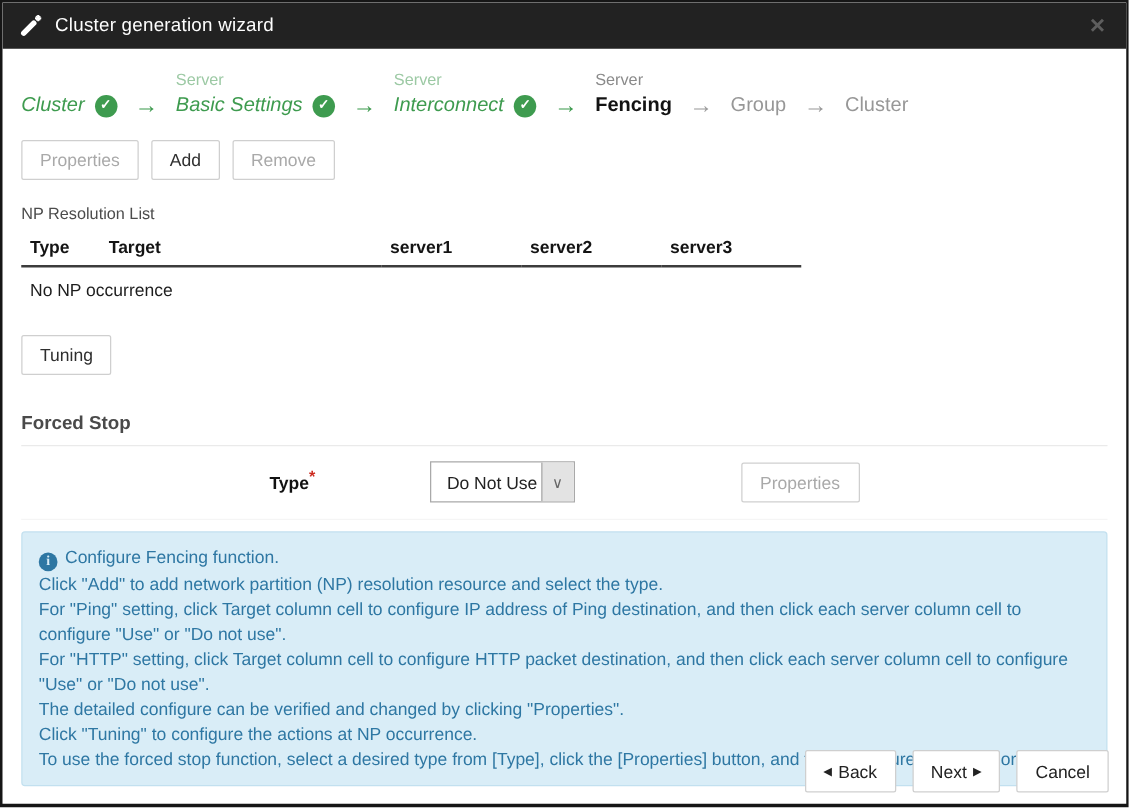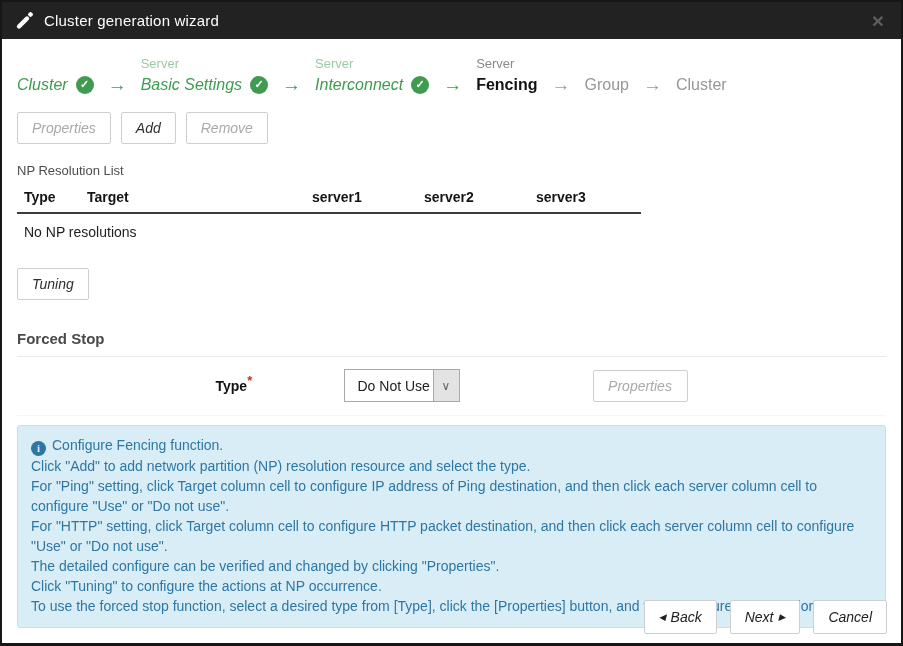--- a/index.html
+++ b/index.html
@@ -39,21 +39,20 @@
   }
   .step-arrow{ font-size:19px; font-weight:bold; line-height:23px; }
   .step-arrow.green{ color:#3e9b4f; }
   .step-arrow.gray{ color:#9a9a9a; }
   
   .btn{
     display:inline-flex; align-items:center; justify-content:center;
     background:#fff; border:1px solid #cfcfcf; border-radius:2px;
     padding:7px 14px; font-size:14px; color:#2e2e2e; cursor:pointer;
     font-family:"Liberation Sans", sans-serif;
-    font-style:italic;
   }
   .btn.disabled{ color:#a9a9a9; }
   .toolbar{ margin-top:16px; display:flex; gap:10px; }
   
   .np-caption{ margin-top:19px; font-size:13px; color:#4c4c4c; }
   table.np{ margin-top:8px; border-collapse:collapse; width:624px; }
   table.np th{
     text-align:left; font-size:14px; color:#141414; padding:3px 6px 7px 7px;
     border-bottom:2px solid #3c3c3c; font-weight:bold;
   }
@@ -179,21 +178,21 @@
         <tr>
           <th class="col-type">Type</th>
           <th class="col-target">Target</th>
           <th class="col-s1">server1</th>
           <th class="col-s2">server2</th>
           <th class="col-s3">server3</th>
         </tr>
       </thead>
       <tbody>
         <tr>
-          <td class="empty" colspan="5">No NP resolutions</td>
+          <td class="empty" colspan="5">No NP occurrence</td>
         </tr>
       </tbody>
     </table>
 
     <div class="tuning-row">
       <button class="btn">Tuning</button>
     </div>
 
     <div class="section-heading">Forced Stop</div>
     <div class="type-row">

